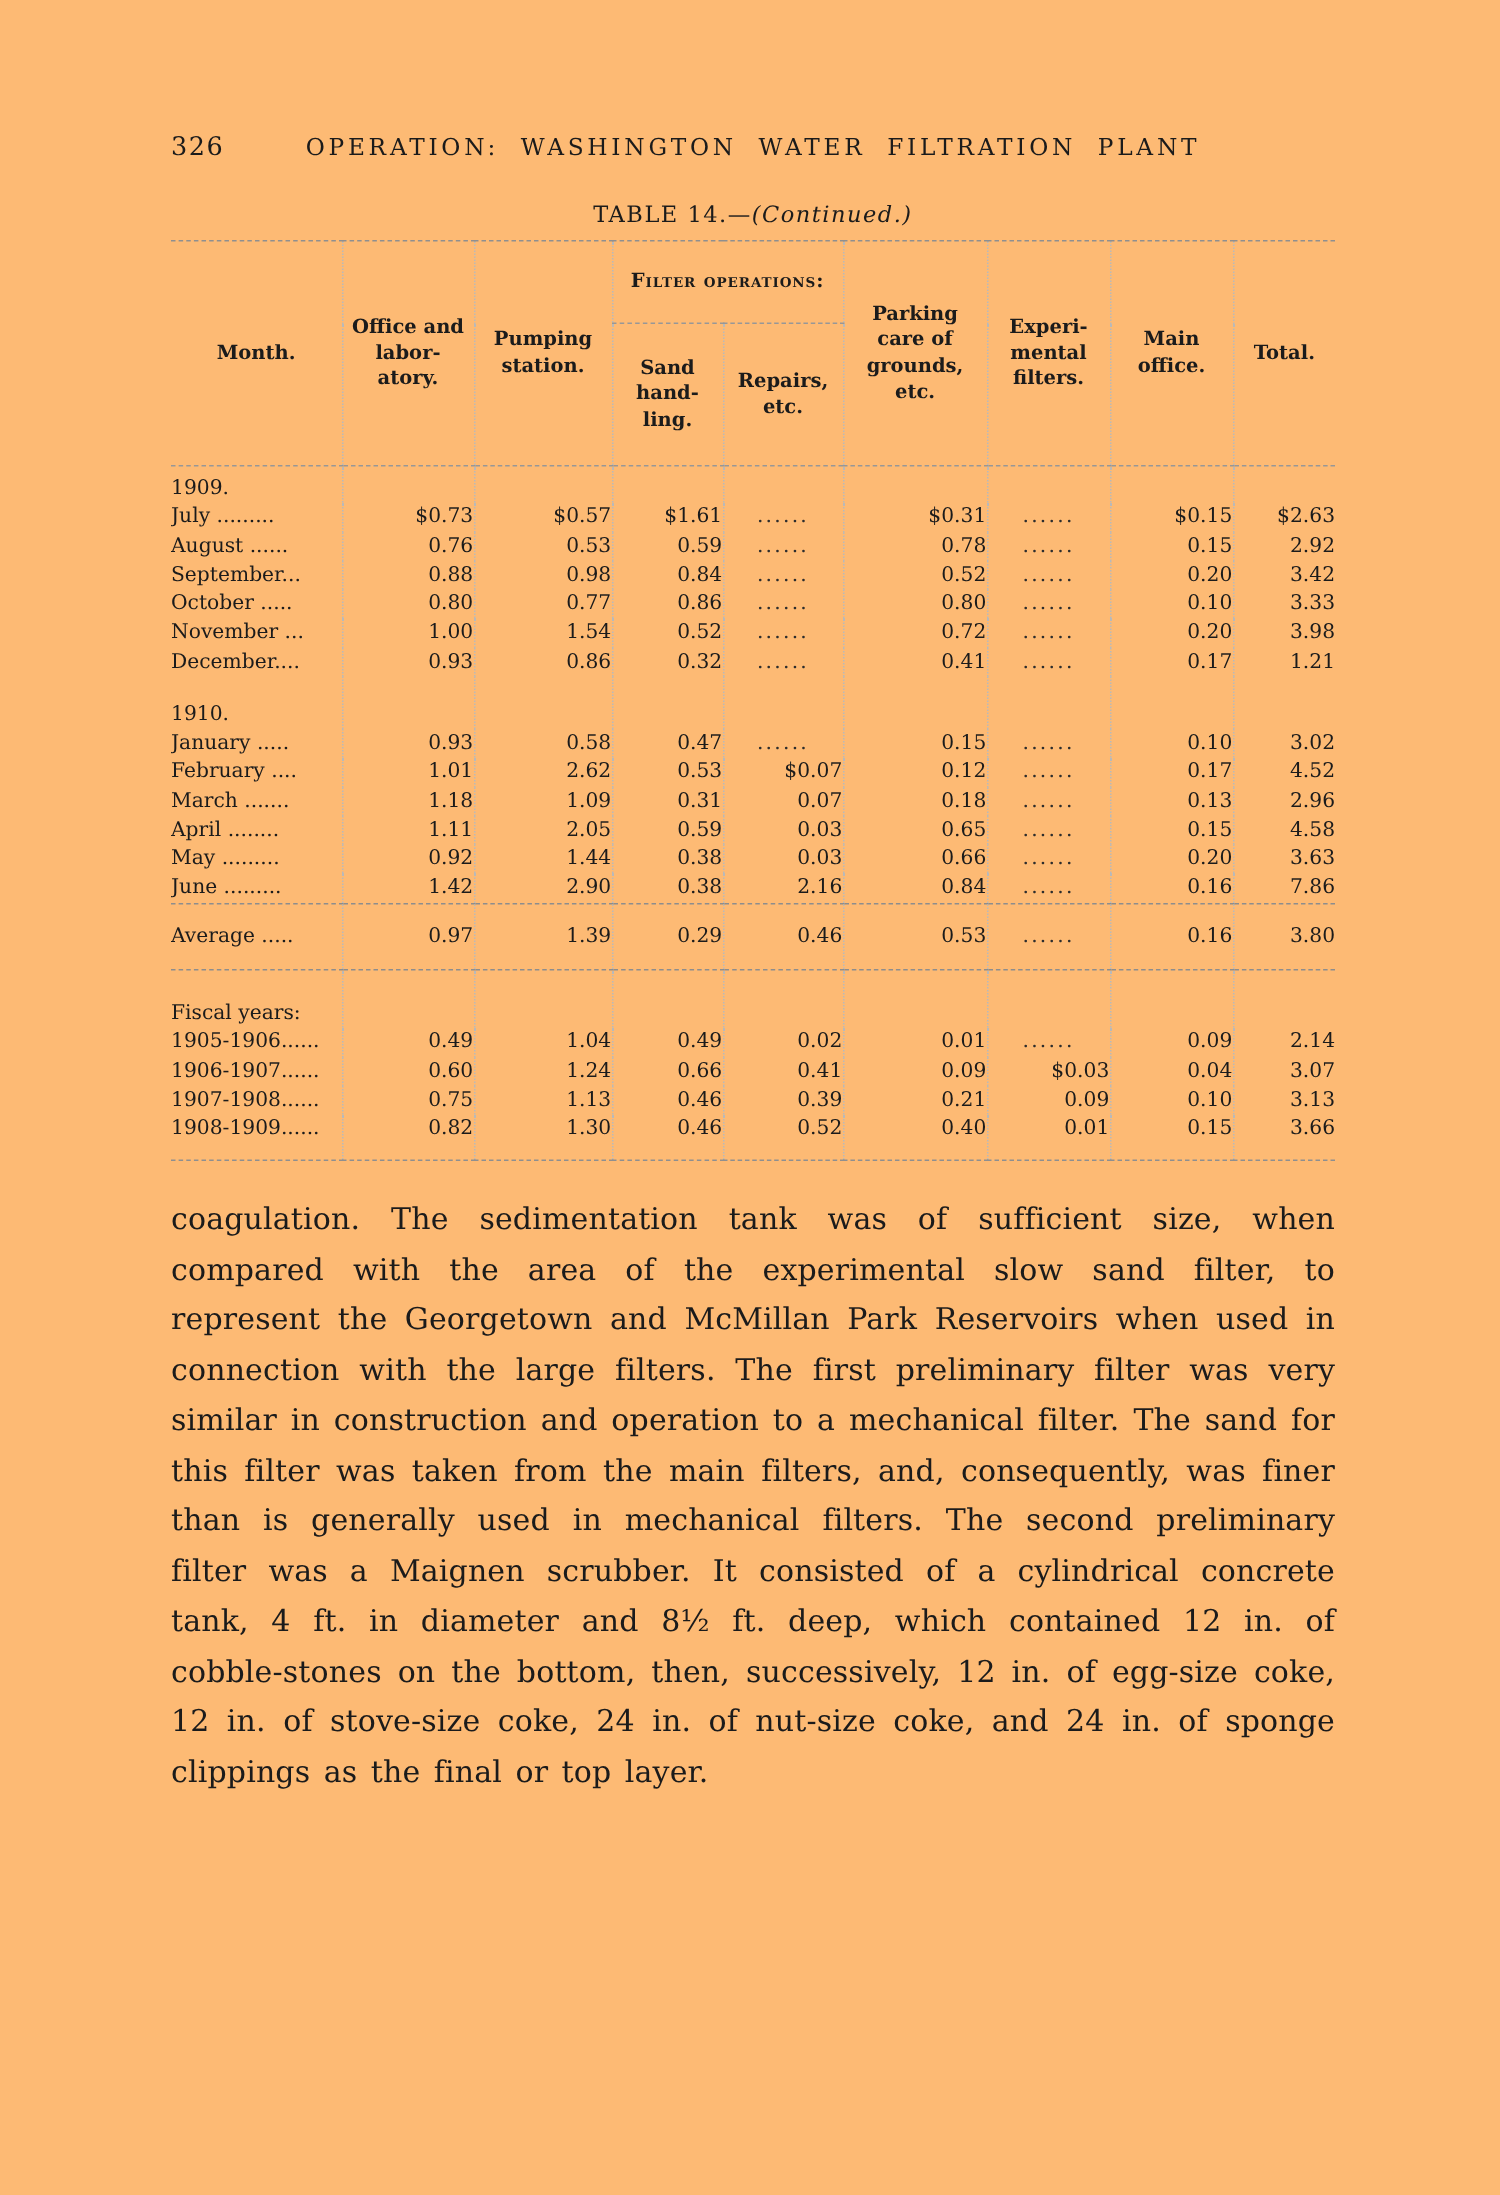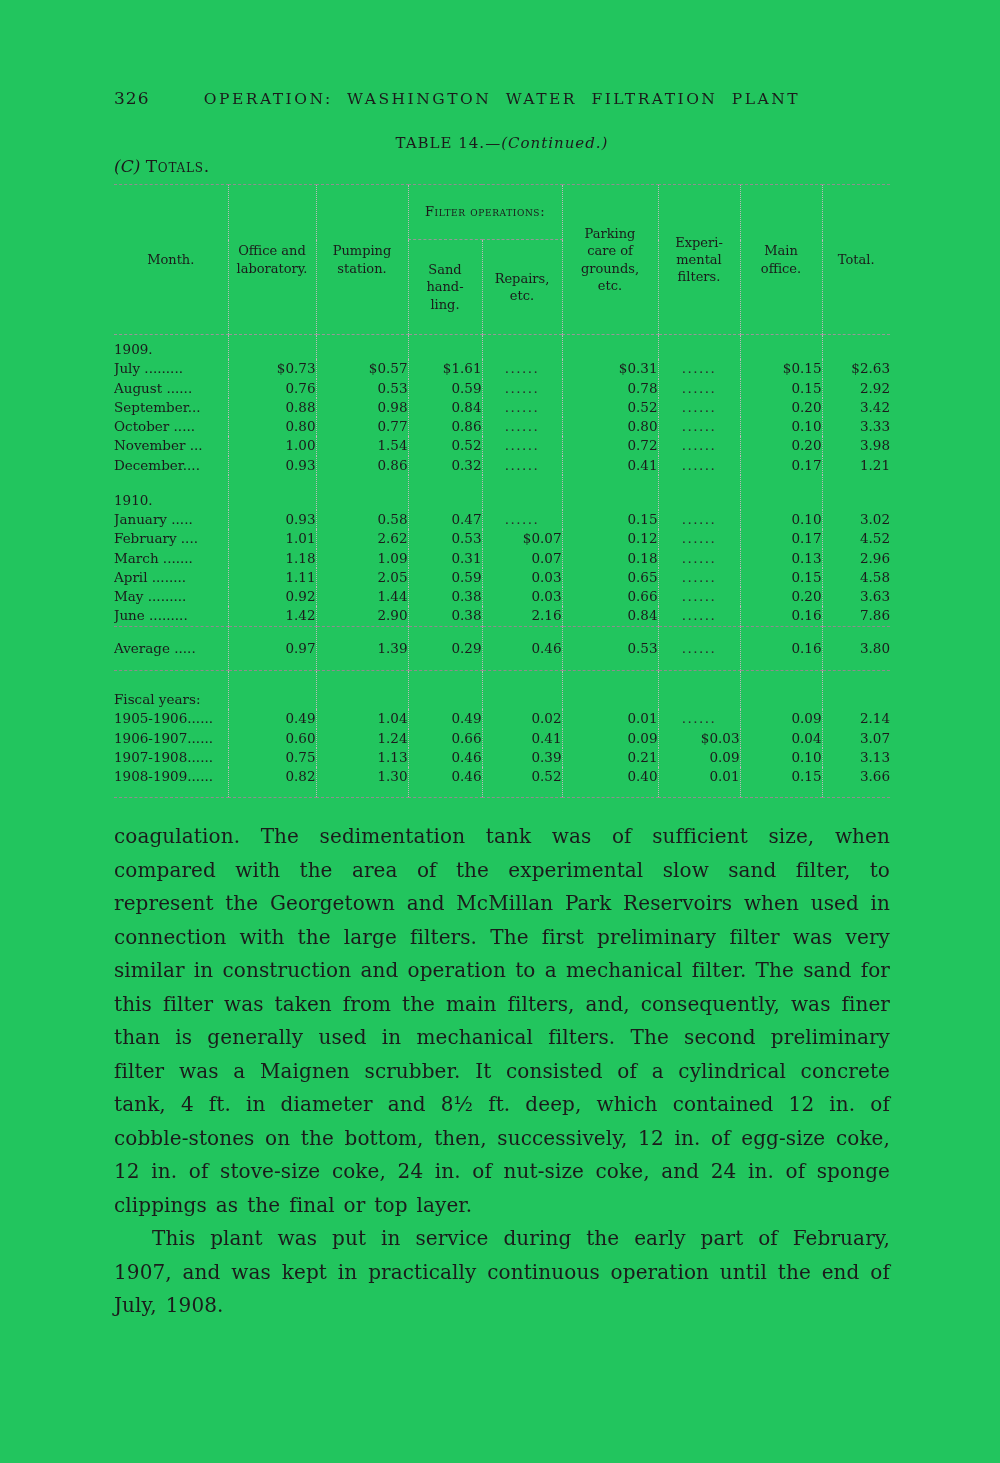--- a/index.html
+++ b/index.html
@@ -1,37 +1,37 @@
 <!DOCTYPE html>
 <html><head>
 <meta charset="utf-8">
 <style>
   html,body{margin:0;padding:0;background:#ffffff;}
   .page{
-    width:1000px;height:1463px;box-sizing:border-box;background:#22c55e;color:#1b1b1b;
+    width:1000px;height:1463px;box-sizing:border-box;background:#fdba74;color:#1b1b1b;
     font-family:"DejaVu Serif","Liberation Serif",serif;
     padding:88px 110px 30px 114px;overflow:hidden;position:relative;
   }
   
   .running-head{display:flex;align-items:baseline;font-size:17px;}
   .page-num{width:80px;letter-spacing:1px;}
   .head-title{flex:1;text-align:center;letter-spacing:2.5px;word-spacing:7px;font-size:15.5px;transform:translateX(-40px);}
   
   .table-title{text-align:center;font-size:15px;margin-top:26px;letter-spacing:1px;}
   .ital{font-style:italic;}
   .section-line{font-size:17px;margin-top:4px;}
   .smallcaps{font-variant:small-caps;letter-spacing:0.8px;}
   
   .totals-table{
     width:776px;border-collapse:collapse;table-layout:fixed;margin-top:8px;
     border-top:1px dashed #8f8f8f;border-bottom:1px dashed #8f8f8f;
     font-size:13.5px;hyphens:manual;
   }
   .totals-table th{
-    font-weight:normal;font-size:13px;line-height:1.32;text-align:center;vertical-align:middle;
+    font-weight:bold;font-size:13px;line-height:1.32;text-align:center;vertical-align:middle;
     padding:3px 6px;border-bottom:1px dashed #979797;
   }
   .th-spanner{font-variant:small-caps;letter-spacing:0.6px;height:48px;}
   .th-sub{height:88px;}
   .vr{border-right:1px dotted #b9b9b9;}
   .totals-table td:not(:last-child){border-right:1px dotted #b9b9b9;}
   .totals-table td:nth-child(9){border-left:1px dotted #8d8d8d;}
   .totals-table td{padding:1px 0;line-height:1.28;}
   .c-month{text-align:left;padding-left:4px;white-space:nowrap;overflow:hidden;}
   .c-num{text-align:right;padding-right:15px;}
@@ -54,24 +54,20 @@
 
   <header class="running-head">
     <span class="page-num">326</span>
     <span class="head-title">OPERATION: WASHINGTON WATER FILTRATION PLANT</span>
   </header>
 
   <div class="table-title">
     <span>TABLE 14.—</span><span class="ital">(Continued.)</span>
   </div>
 
-  <div class="section-line">
-    <span class="ital">(C)</span>
-    <span class="smallcaps">Totals.</span>
-  </div>
 
   <table class="totals-table">
     <colgroup>
       <col style="width:114px">
         <col style="width:88px">
         <col style="width:92px">
       <col style="width:74px">
         <col style="width:80px">
         <col style="width:96px">
       <col style="width:82px">
@@ -313,16 +309,15 @@
           <td class="c-num">0.40</td>
           <td class="c-num">0.01</td>
           <td class="c-num">0.15</td>
           <td class="c-num c-total">3.66</td>
         </tr>
       </tbody>
   </table>
 
   <div class="bodytext">
     <p>coagulation.  The sedimentation tank was of sufficient size, when compared with the area of the experimental slow sand filter, to represent the Georgetown and McMillan Park Reservoirs when used in connection with the large filters.  The first preliminary filter was very similar in construction and operation to a mechanical filter.  The sand for this filter was taken from the main filters, and, consequently, was finer than is generally used in mechanical filters.  The second preliminary filter was a Maignen scrubber.  It consisted of a cylindrical concrete tank, 4 ft. in diameter and 8½ ft. deep, which contained 12 in. of cobble-stones on the bottom, then, successively, 12 in. of egg-size coke, 12 in. of stove-size coke, 24 in. of nut-size coke, and 24 in. of sponge clippings as the final or top layer.</p>
-    <p class="p-indent">This plant was put in service during the early part of February, 1907, and was kept in practically continuous operation until the end of July, 1908.</p>
   </div>
 
 </div>
 
 </body></html>

